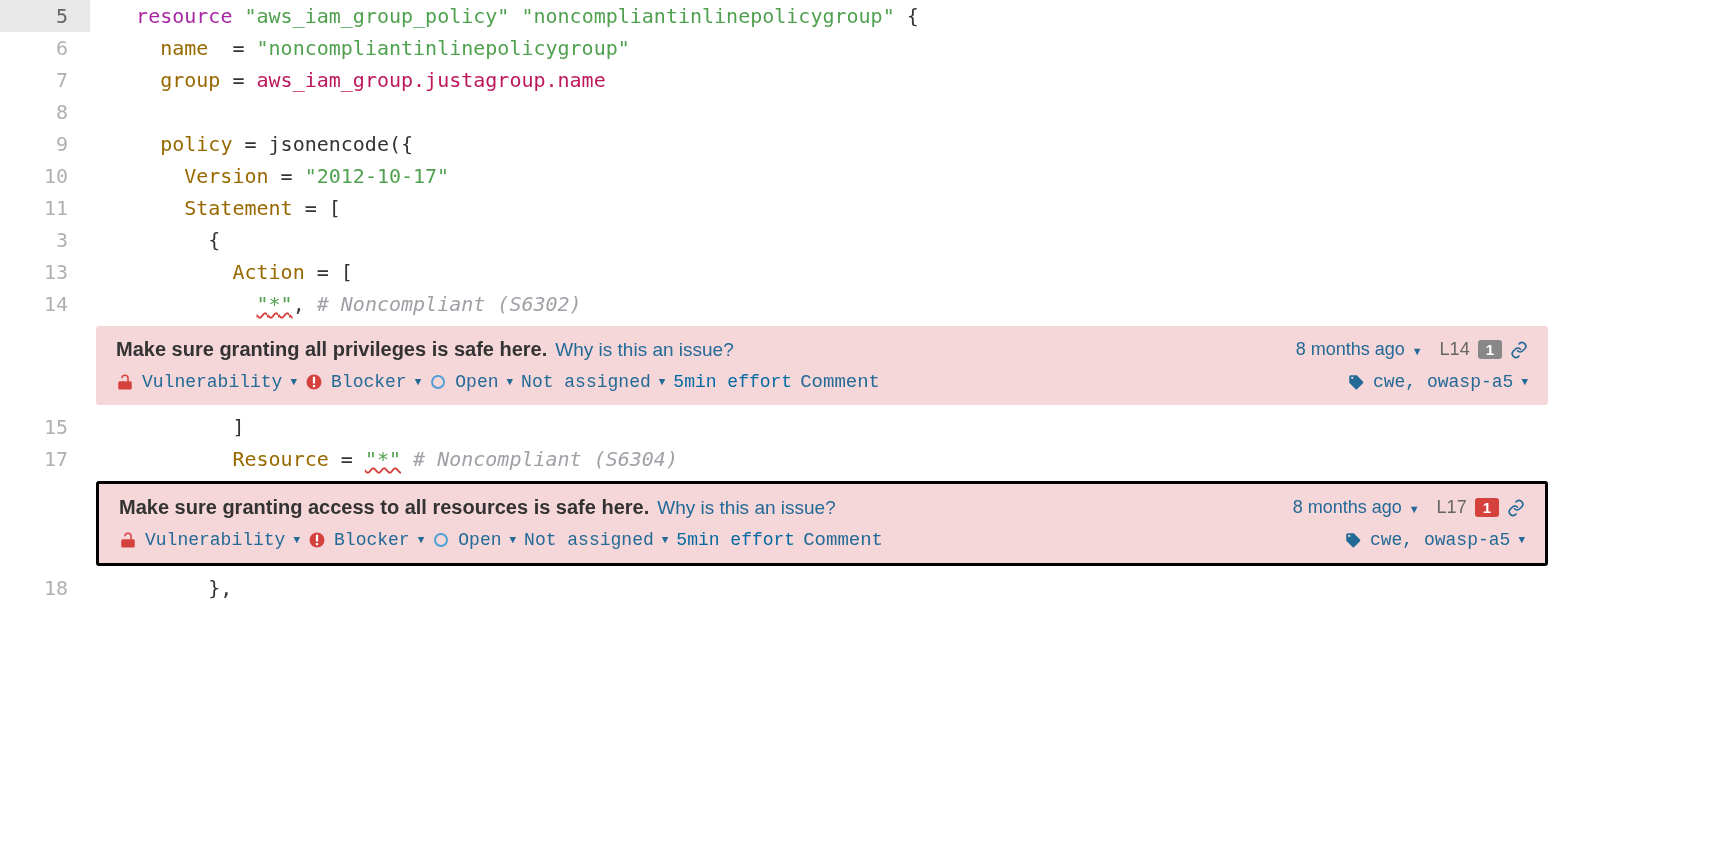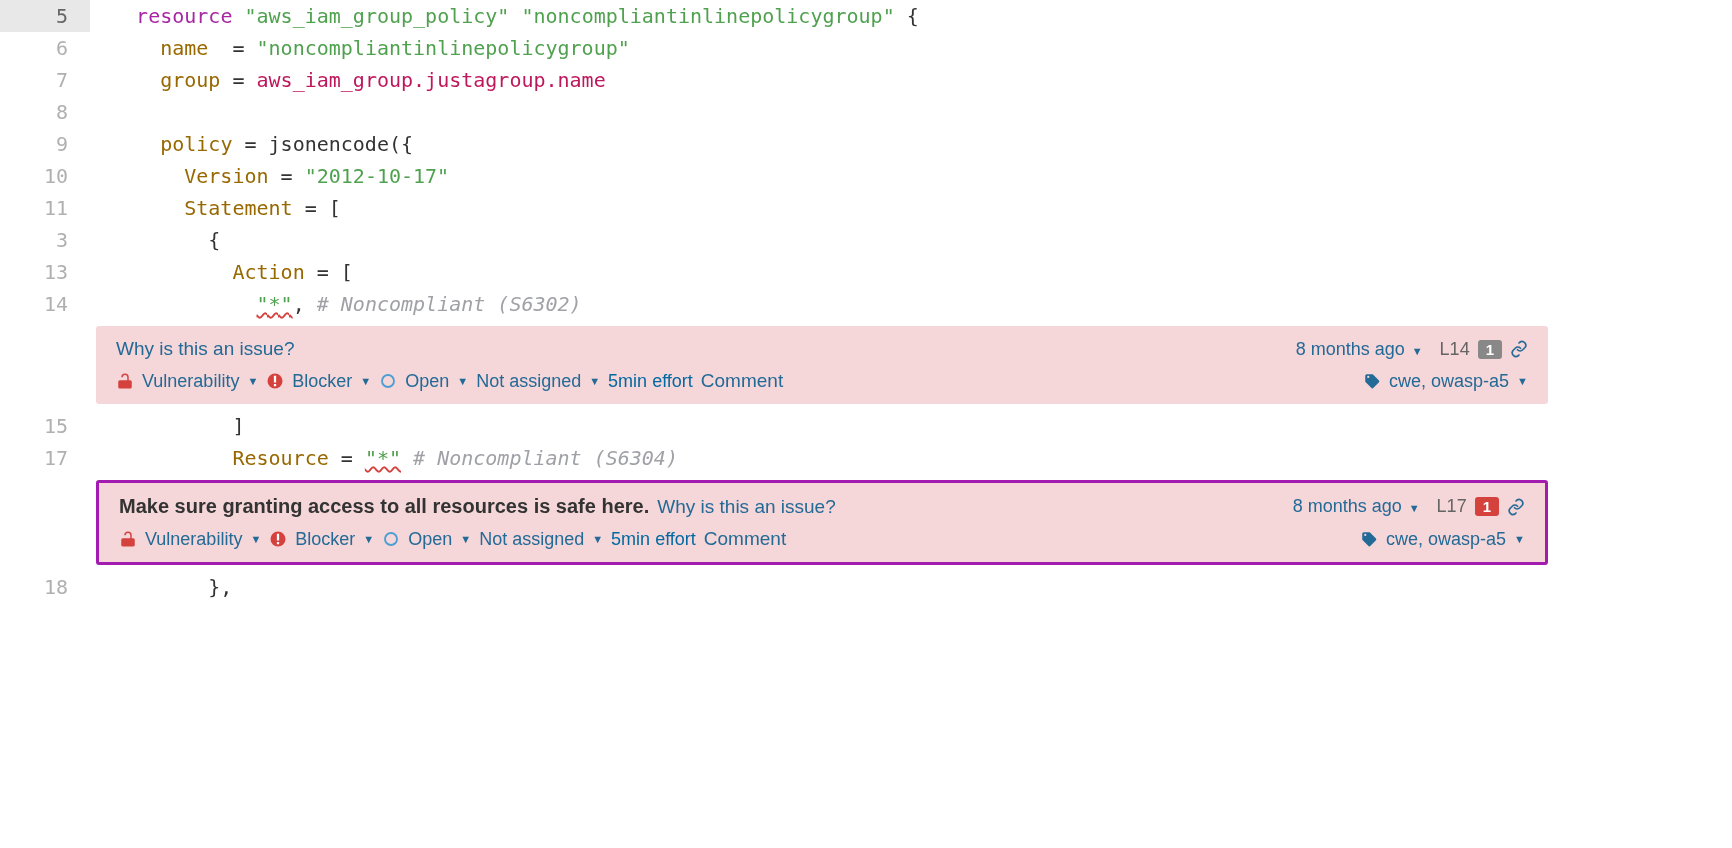--- a/index.html
+++ b/index.html
@@ -61,30 +61,30 @@
   .issue-box {
     margin: 6px 0 6px 96px;
     background: #f5d6d9;
     padding: 12px 20px 12px 20px;
     border-radius: 3px;
     font-size: 18px;
     color: #333;
     max-width: 1452px;
   }
   .issue-box.selected {
-    border: 3px solid #a21caf;
+    border: 3px solid #000000;
   }
   .issue-row {
     display: flex;
     align-items: center;
     gap: 8px;
     flex-wrap: nowrap;
     margin-bottom: 10px;
   }
-  .issue-row:last-child { margin-bottom: 0; }
+  .issue-row:last-child { margin-bottom: 0; font-family: Liberation Mono, monospace; }
   .issue-title { font-weight: 700; font-size: 20px; }
   .issue-link { color: #236a97; cursor: pointer; font-size: 19px; }
   .spacer { flex: 1; }
   .issue-meta { color: #236a97; cursor: pointer; font-size: 18px; white-space: nowrap; margin-left: 19px; }
   .issue-line-label { color: #656565; font-size: 18px; margin-left: 9px; }
   .count-badge {
     display: inline-block;
     background: #888;
     color: #fff;
     font-size: 15px;
@@ -149,20 +149,21 @@
     <div class="code-content">          <span class="tok-attr">Action</span><span> = [</span></div>
   </div>
 
   <div class="code-line">
     <div class="gutter">14</div>
     <div class="code-content">            <span class="tok-string squiggle">"*"</span><span>, </span><span class="tok-comment"># Noncompliant (S6302)</span></div>
   </div>
 
   <div class="issue-box">
     <div class="issue-row">
+      <span class="issue-title">Make sure granting all privileges is safe here.</span>
       <span class="issue-link">Why is this an issue?</span>
       <span class="spacer"></span>
       <span class="issue-meta"><span>8 months ago</span> <span class="dropdown-caret">▼</span></span>
       <span class="issue-line-label">L14</span>
       <span class="count-badge">1</span>
       <span class="icon">
         <svg width="18" height="18" viewBox="0 0 24 24" fill="none" stroke="#236a97" stroke-width="2.2" stroke-linecap="round">
             <path d="M10 13a5 5 0 0 0 7 0l3-3a5 5 0 0 0-7-7l-1 1"></path>
             <path d="M14 11a5 5 0 0 0-7 0l-3 3a5 5 0 0 0 7 7l1-1"></path>
           </svg>

